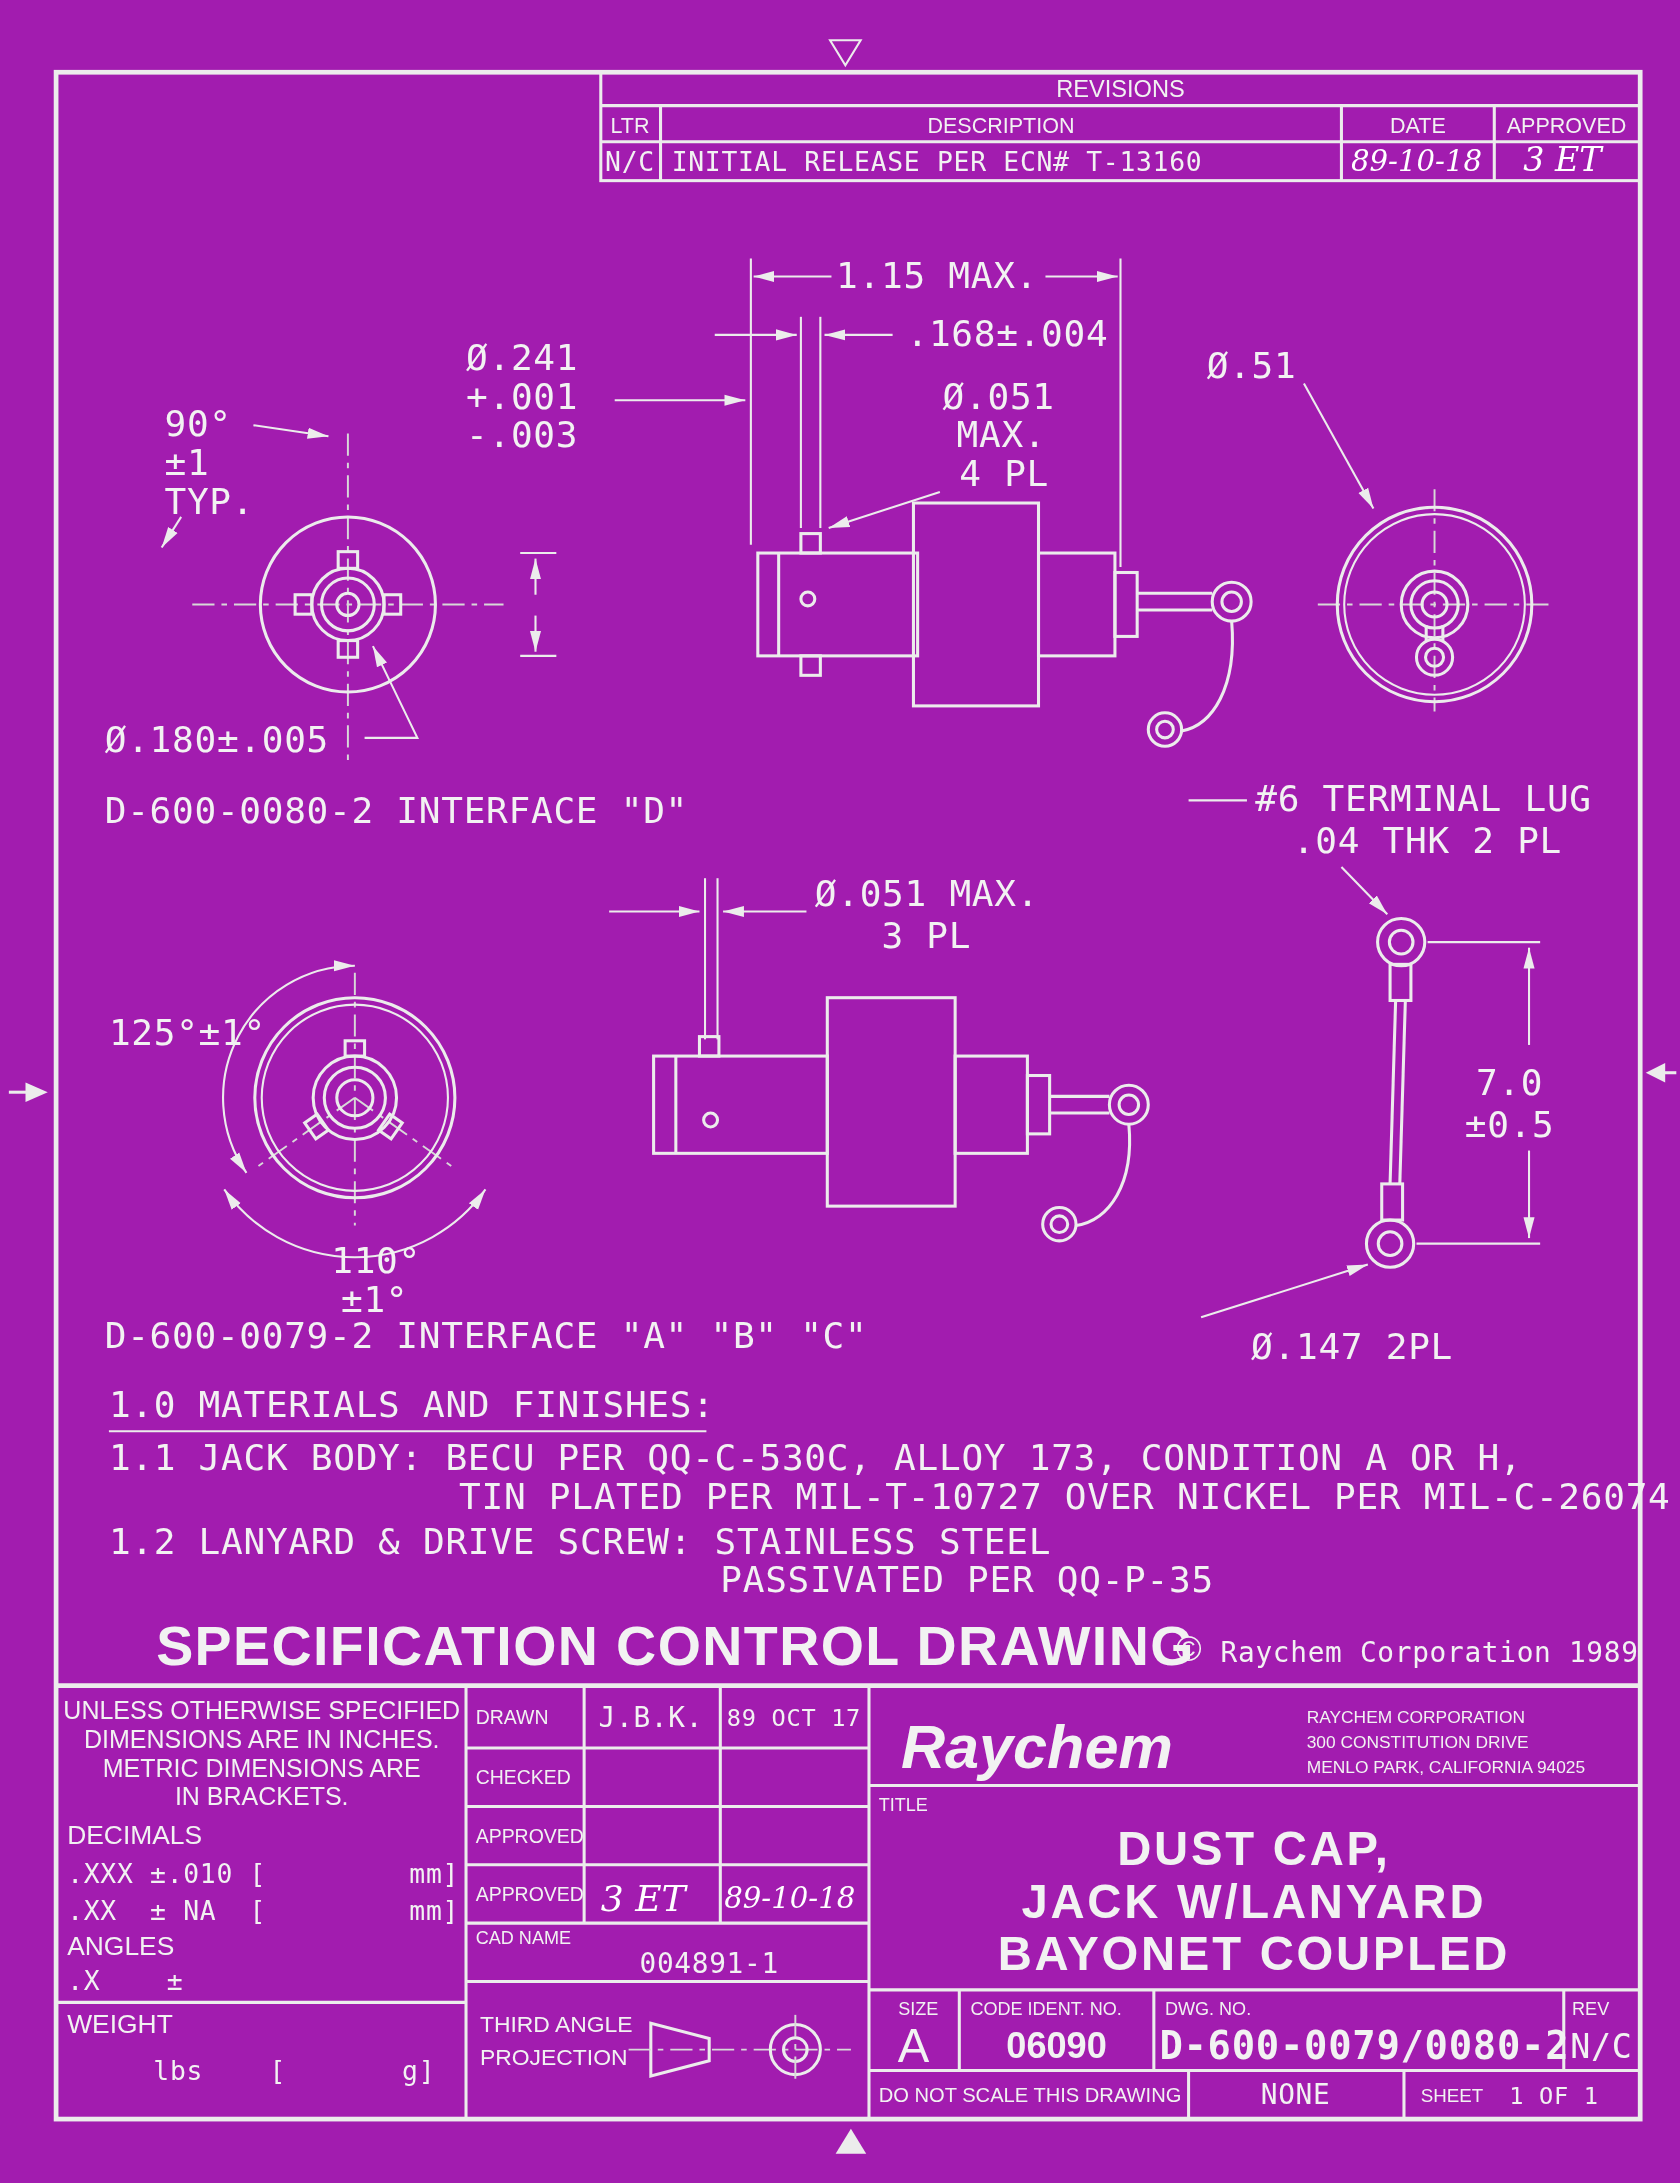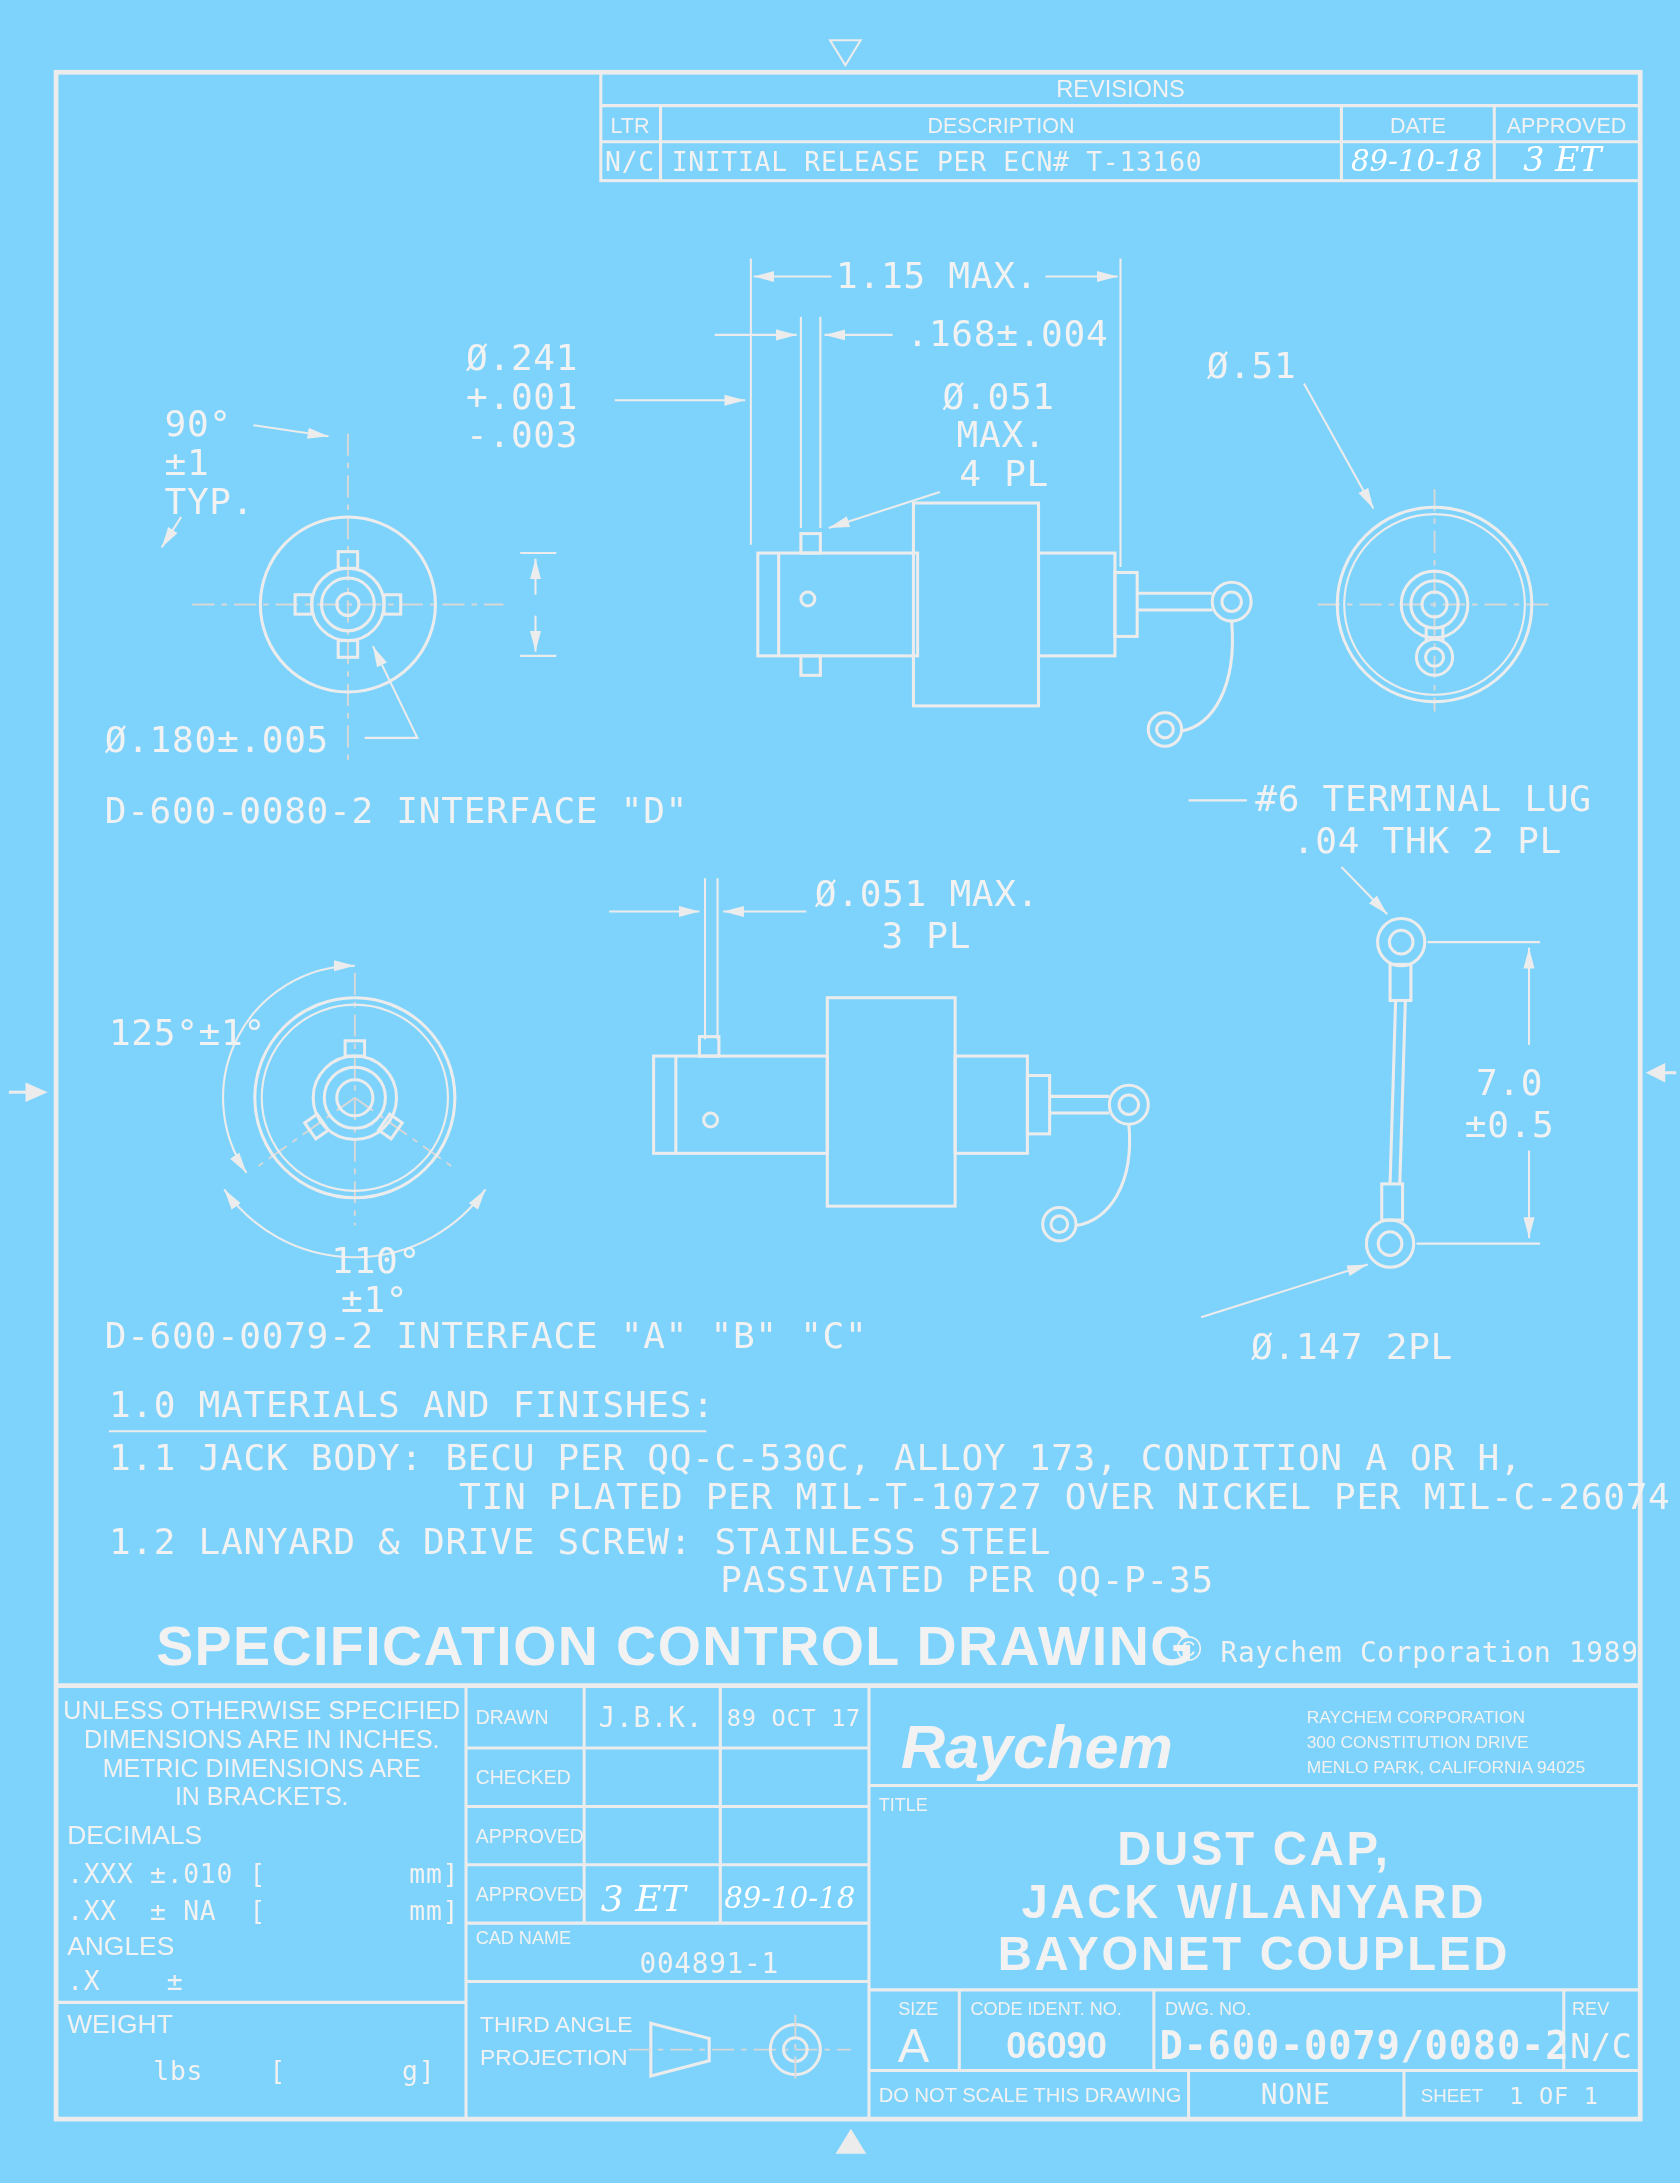--- a/index.html
+++ b/index.html
@@ -1,16 +1,16 @@
 <!DOCTYPE html>
 <html style="font-size:8px"><head>
 <meta charset="utf-8">
 <style>
   html,body{margin:0;padding:0;background:#000;}
-  .sheet{width:1681px;height:2183px;background:#7dd3fc;position:relative;overflow:hidden;}
+  .sheet{width:1681px;height:2183px;background:#a21caf;position:relative;overflow:hidden;}
   svg{display:block;}
   svg text{fill:#f2f2f2;}
   .t{font-family:"DejaVu Sans Mono",monospace;letter-spacing:0.5px;}
   .ts{font-family:"Liberation Sans",sans-serif;}
   .hw{font-family:"DejaVu Serif",serif;font-style:italic;fill:#ffffff;}
   .mid{text-anchor:middle;}
   .end{text-anchor:end;}
   .b{font-weight:bold;}
   .it{font-style:italic;}
   .pre{white-space:pre;}

